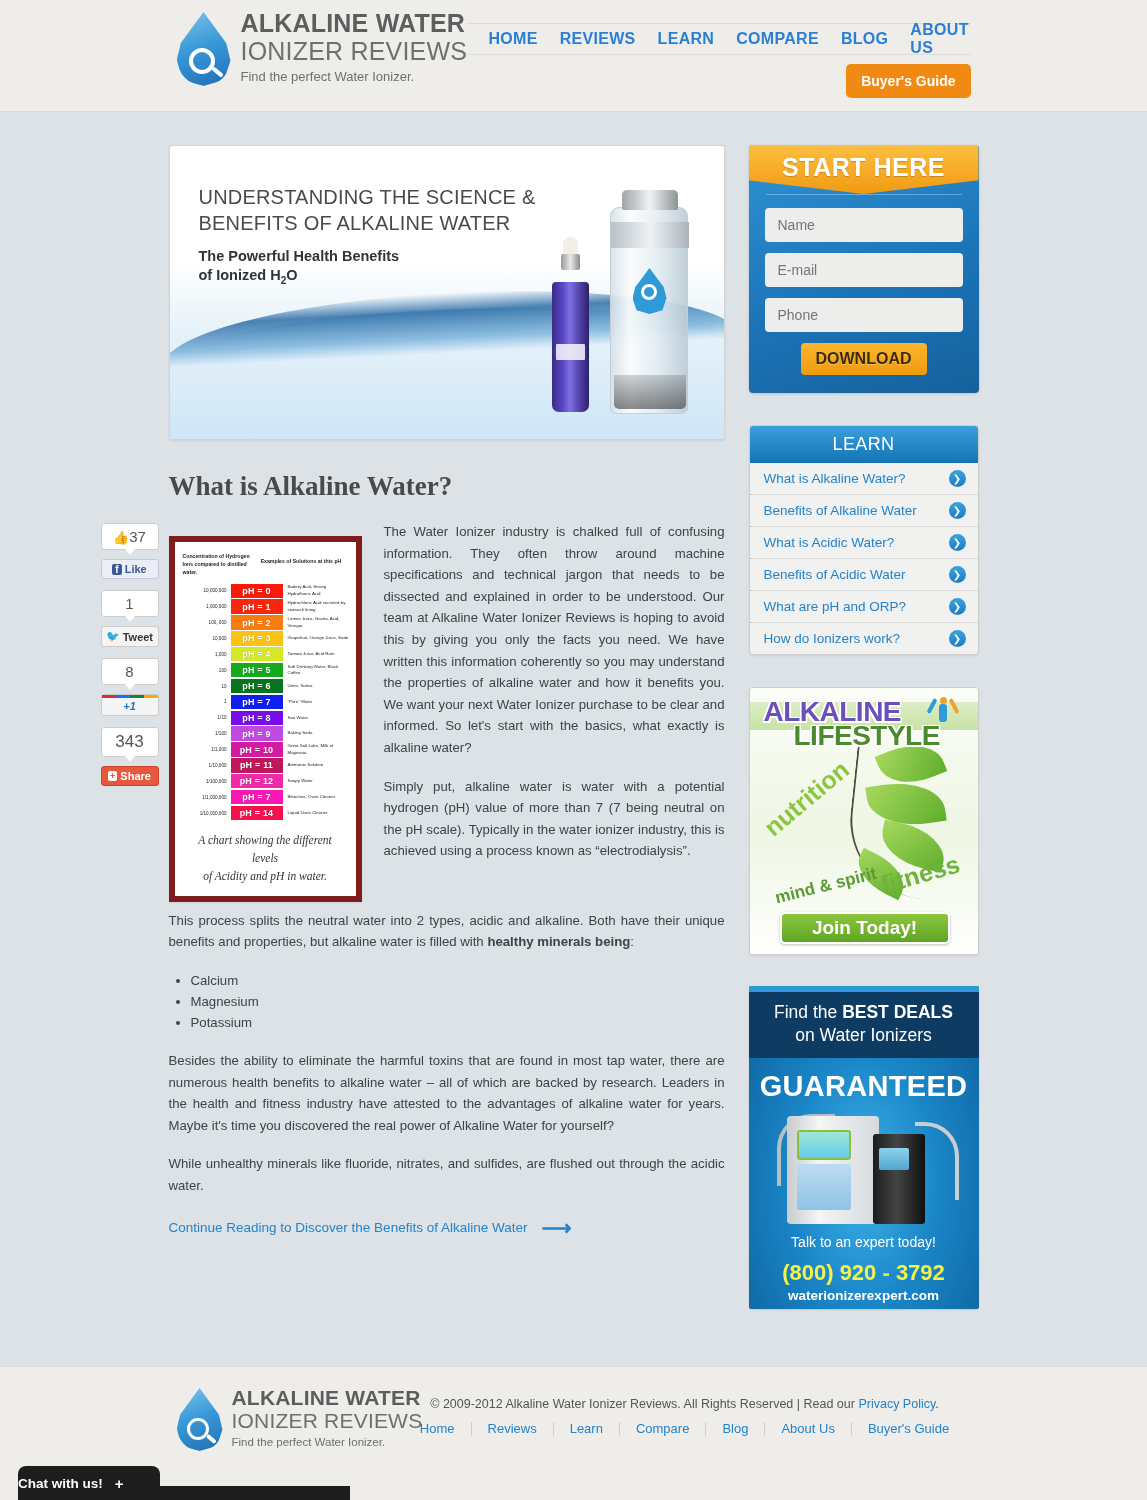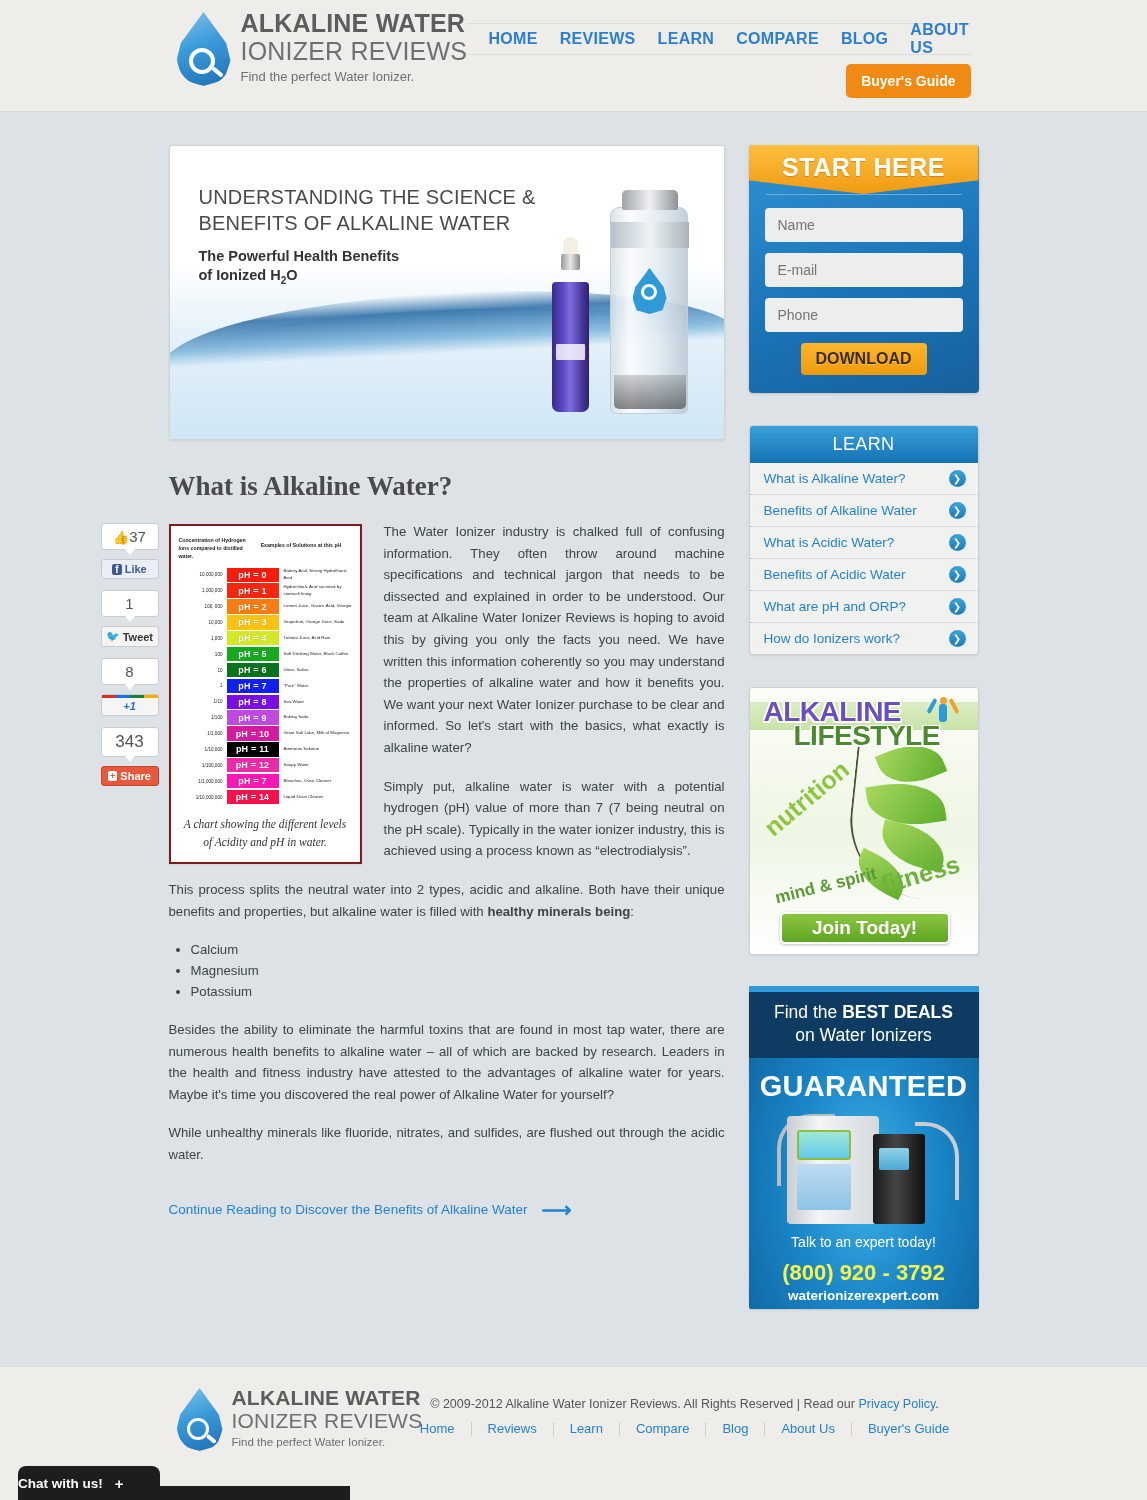--- a/index.html
+++ b/index.html
@@ -320,22 +320,22 @@
     color: #fff; font-size: 13.5px; font-weight: bold;
   }
 
   
   .article { margin-top: 31px; position: relative; }
   .article h2 {
     font-family: "Liberation Serif", serif; font-size: 27px; color: #4a4a4a;
     font-weight: bold; margin-bottom: 19px;
   }
   .chartfig {
-    float: left; width: 193px; background: #fff; border: 2px solid #7f1d1d;
-    padding: 6px 6px 5px; margin: 3px 22px 8px 0;
+    float: left; width: 193px; background: #fff; border: 6px solid #7f1d1d;
+    padding: 6px 6px 5px; margin: 15px 22px 8px 0;
     box-shadow: 0 1px 2px rgba(0,0,0,.07);
   }
   .ph-head { display: flex; padding: 4px 2px 7px; }
   .ph-head .hl { width: 72px; font-size: 5.2px; font-weight: bold; color: #1d1d1d; line-height: 8.2px; }
   .ph-head .hr { flex: 1; font-size: 5.2px; font-weight: bold; color: #1d1d1d; text-align: center; padding-top: 6px; }
   .ph-row { display: flex; align-items: center; margin-bottom: 1.5px; }
   .ph-conc { width: 50px; text-align: right; font-size: 4.6px; color: #222; padding-right: 4px; }
   .ph-chip {
     width: 52px; text-align: center; color: #fff; font-weight: bold;
     font-size: 9px; padding: 2.2px 0; letter-spacing: .2px;
@@ -348,21 +348,21 @@
   }
 
   .article p {
     font-size: 13.2px; line-height: 21.6px; color: #3d4448;
     text-align: justify; margin-bottom: 17px;
   }
   .article ul { margin: 0 0 17px 22px; }
   .article li { font-size: 13.2px; line-height: 21px; color: #3d4448; }
   .continue {
     display: inline-flex; align-items: center; gap: 14px;
-    color: #2383cd; font-size: 13.5px; text-decoration: none; margin-top: 16px;
+    color: #2383cd; font-size: 13.5px; text-decoration: none; margin-top: 4px;
   }
   .continue .ar { font-size: 21px; line-height: 1; font-weight: bold; }
 
   
   .social {
     position: absolute; left: -68px; top: 52px; width: 58px; text-align: center;
   }
   .s-count {
     background: #fff; border: 1px solid #ccc; border-radius: 3px;
     padding: 4px 0; font-size: 15px; color: #555; position: relative; margin-bottom: 9px;
@@ -581,21 +581,21 @@
               <div class="ph-chip" style="background: rgb(192, 74, 224);">pH = 9</div>
               <div class="ph-ex">Baking Soda</div>
             </div>
             <div class="ph-row">
               <div class="ph-conc">1/1,000</div>
               <div class="ph-chip" style="background: rgb(212, 27, 160);">pH = 10</div>
               <div class="ph-ex">Great Salt Lake, Milk of Magnesia</div>
             </div>
             <div class="ph-row">
               <div class="ph-conc">1/10,000</div>
-              <div class="ph-chip" style="background: #000000;">pH = 11</div>
+              <div class="ph-chip" style="background: #be185d;">pH = 11</div>
               <div class="ph-ex">Ammonia Solution</div>
             </div>
             <div class="ph-row">
               <div class="ph-conc">1/100,000</div>
               <div class="ph-chip" style="background: rgb(239, 42, 168);">pH = 12</div>
               <div class="ph-ex">Soapy Water</div>
             </div>
             <div class="ph-row">
               <div class="ph-conc">1/1,000,000</div>
               <div class="ph-chip" style="background: rgb(249, 24, 180);">pH = 7</div>

